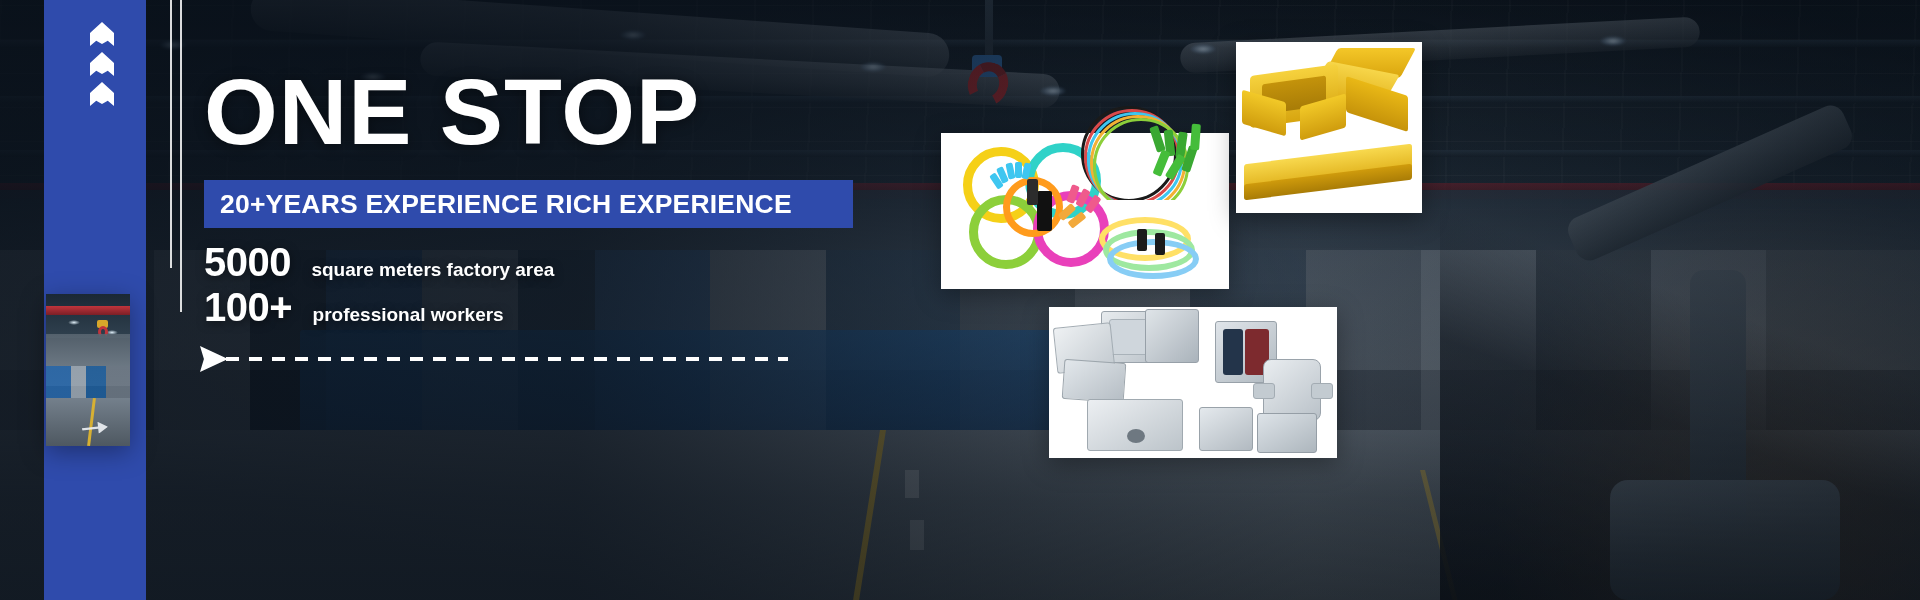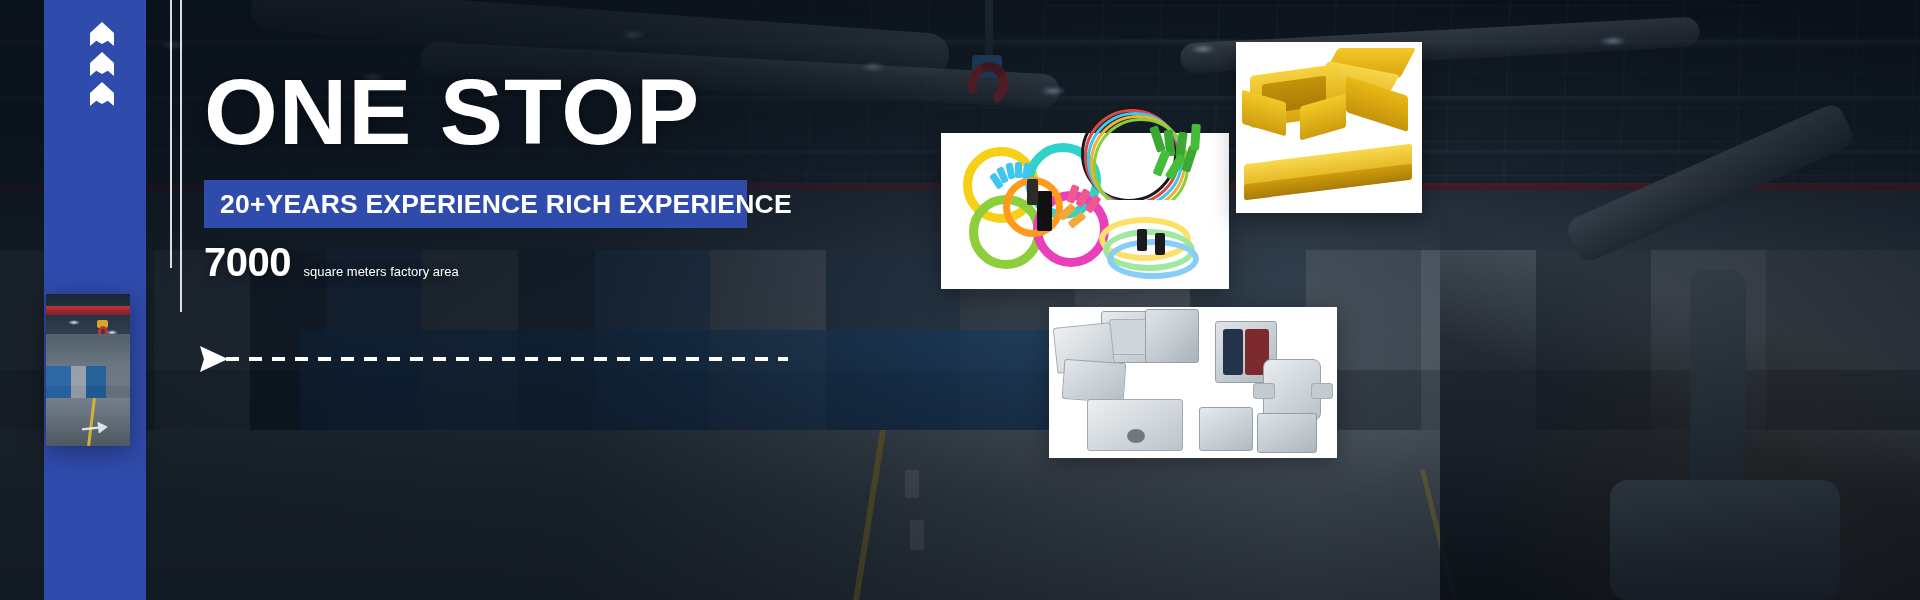--- a/index.html
+++ b/index.html
@@ -148,37 +148,37 @@
   .headline {
     position:absolute; left:204px; top:66px;
     font-size:92px; line-height:1;
     font-weight:700; color:#ffffff;
     letter-spacing:1px;
     transform:scaleX(1.03); transform-origin:left center;
     text-shadow:0 2px 14px rgba(0,0,0,.45);
   }
   .subbar {
     position:absolute; left:204px; top:180px;
-    width:543px; height:48px;
+    width:649px; height:48px;
     background:#2f4bac;
     display:flex; align-items:center;
   }
   .subbar-text {
     color:#fff; font-size:26.5px; font-weight:700;
     letter-spacing:.2px; padding-left:16px; white-space:nowrap;
   }
   .stat {
     position:absolute; left:204px;
     color:#fff; white-space:nowrap;
     text-shadow:0 2px 10px rgba(0,0,0,.5);
   }
   .stat-1 { top:240px; }
   .stat-2 { top:285px; }
   .stat-num { font-size:40px; font-weight:700; letter-spacing:-.5px; vertical-align:baseline; }
-  .stat-label { font-size:13px; font-weight:400; margin-left:8px; }
+  .stat-label { font-size:19px; font-weight:700; margin-left:16px; }
 
   .divider {
     position:absolute; left:200px; top:344px; width:588px; height:28px;
   }
   .divider-arrow {
     position:absolute; left:0; top:2px; width:28px; height:26px;
     background:#fff;
     clip-path:polygon(0 0, 100% 50%, 0 100%, 14% 50%);
   }
   .divider-dash {
@@ -284,24 +284,28 @@
     <div class="thumb-arrow"></div>
   </div>
 
   <div class="headline">ONE STOP</div>
 
   <div class="subbar">
     <span class="subbar-text">20+YEARS EXPERIENCE RICH EXPERIENCE</span>
   </div>
 
   <div class="stat stat-1">
-    <span class="stat-num">7000</span>
+    <span class="stat-num">5000</span>
     <span class="stat-label">square meters factory area</span>
   </div>
 
+  <div class="stat stat-2">
+    <span class="stat-num">100+</span>
+    <span class="stat-label">professional workers</span>
+  </div>
 
   <div class="divider">
     <div class="divider-arrow"></div>
     <div class="divider-dash"></div>
   </div>
 
 
   <div class="panel panel-cables panel-shadow">
 
     <div class="ring" style="left:22px;top:14px;width:76px;height:76px;border-width:9px;border-color:#f5d017;"></div>

